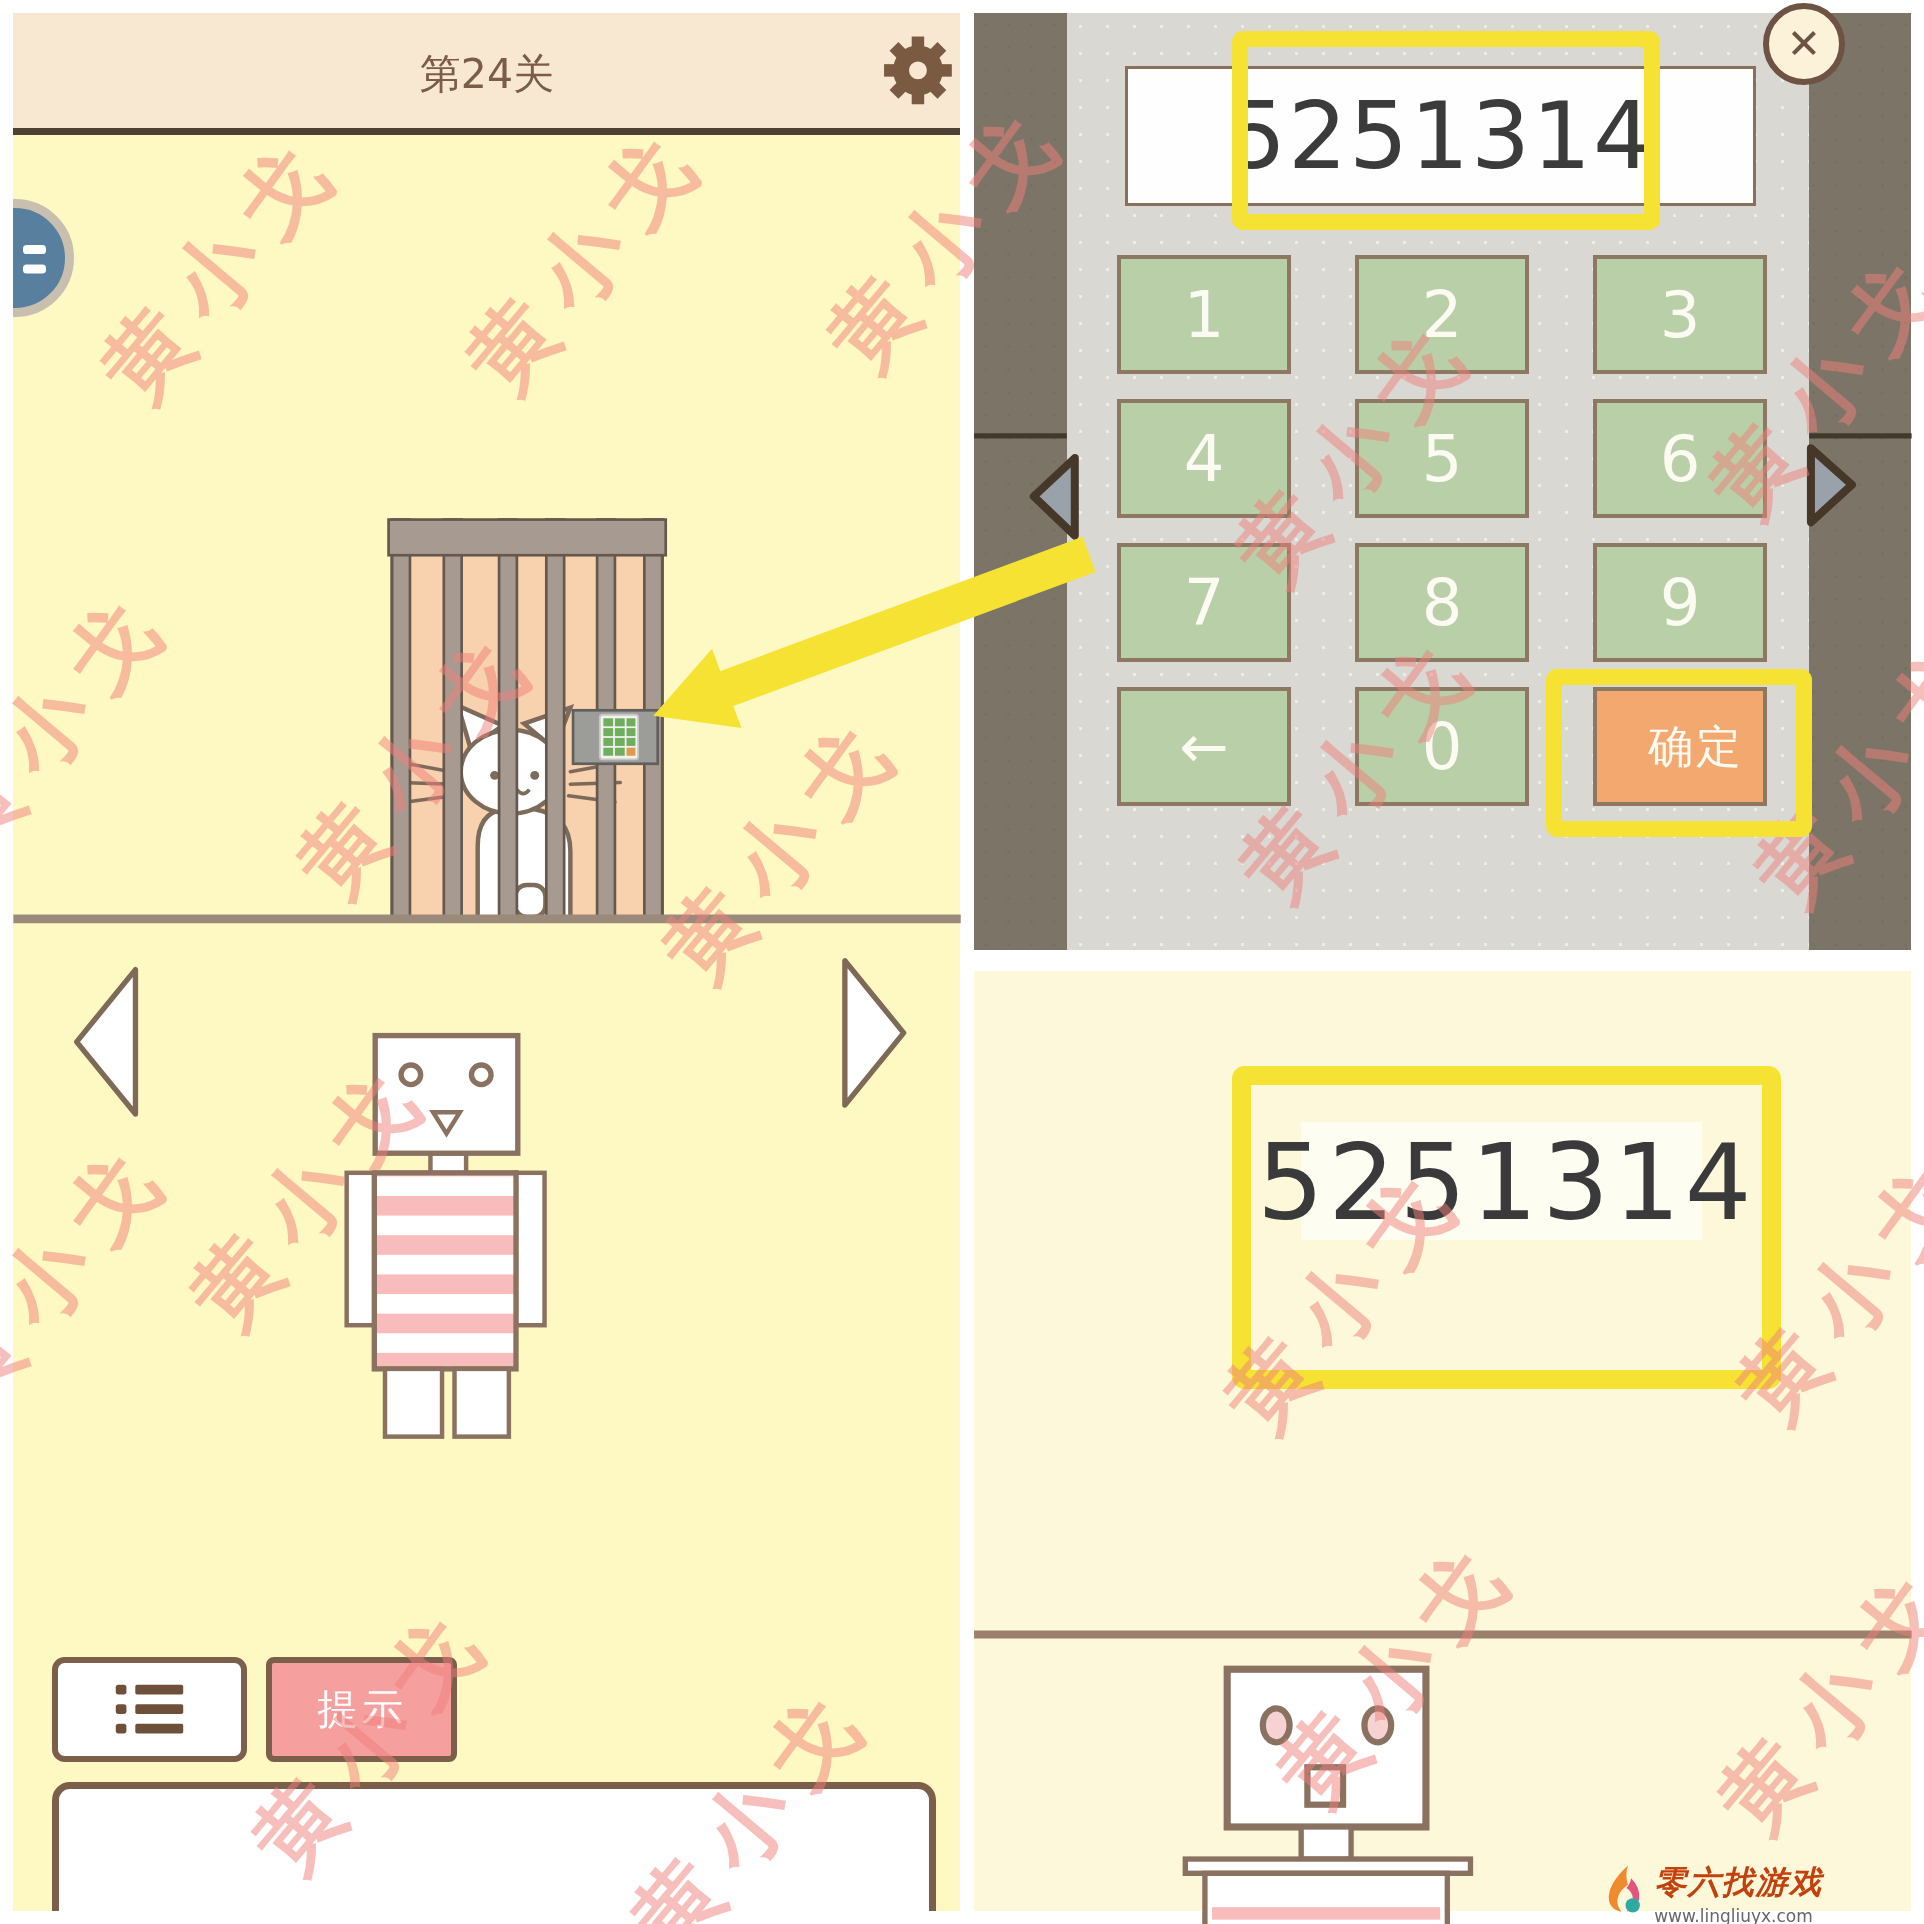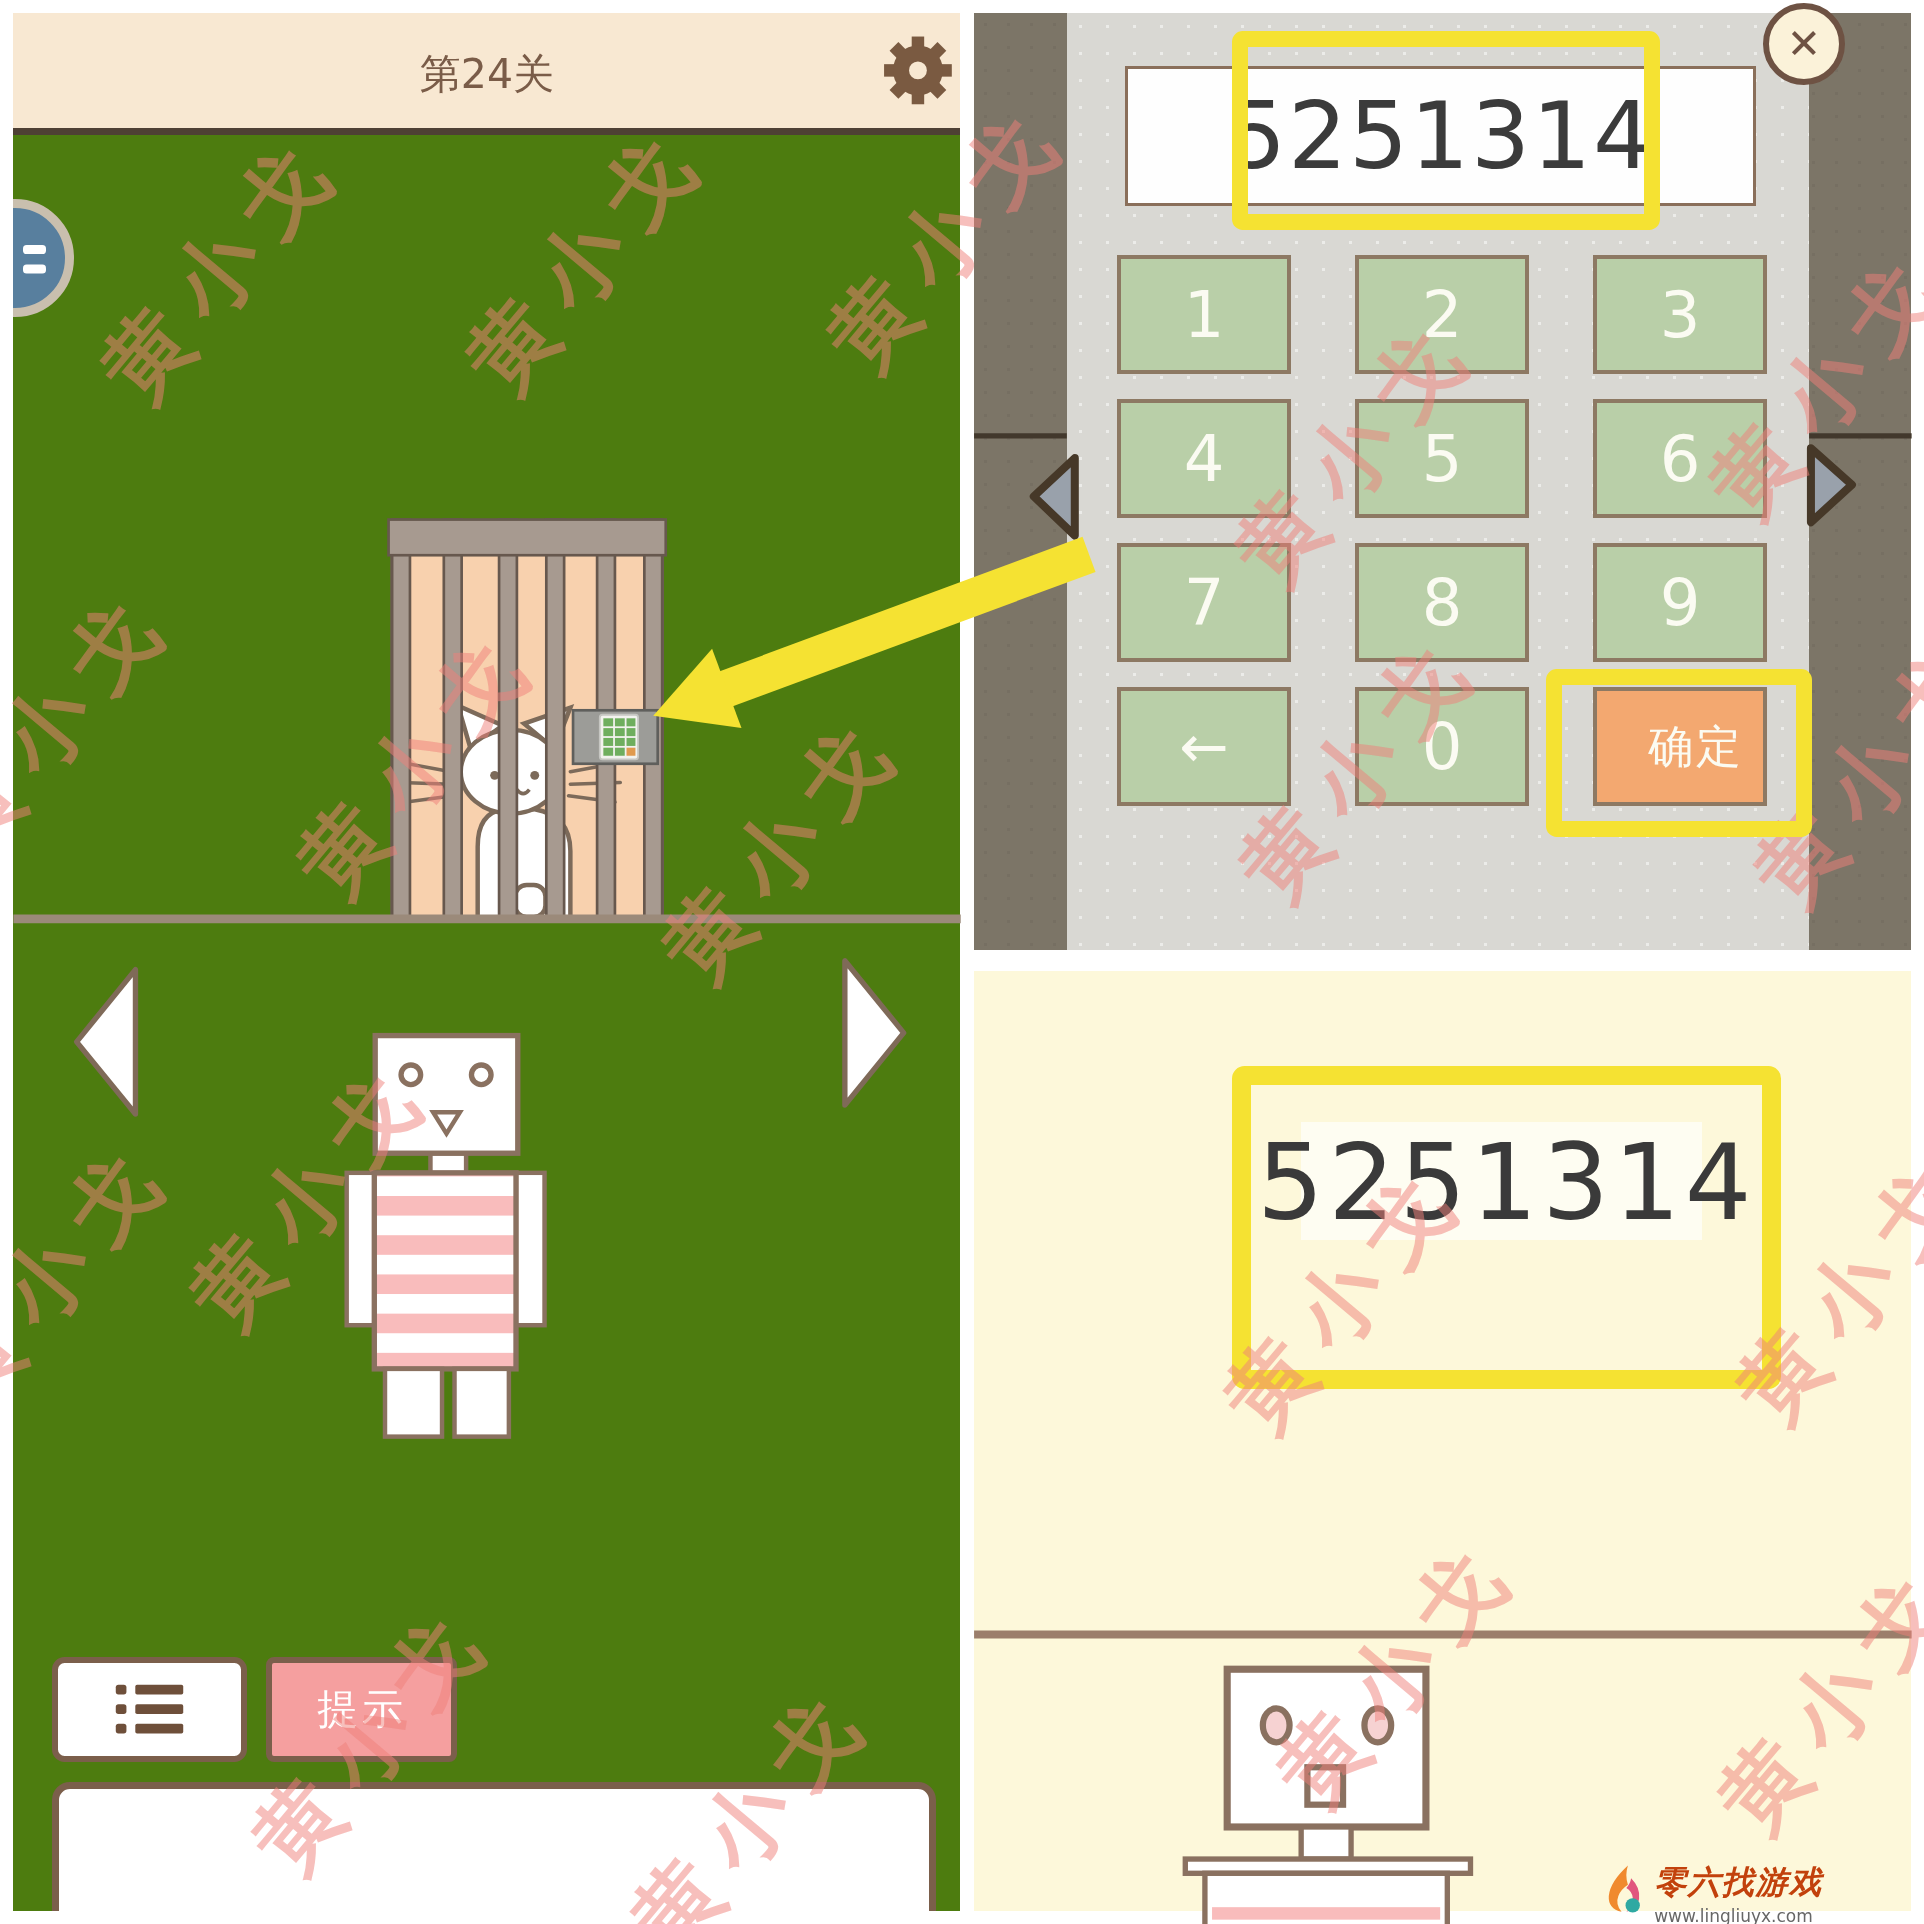--- a/index.html
+++ b/index.html
@@ -1,20 +1,20 @@
 <!DOCTYPE html>
 <html style="font-size:14.3px"><head>
 <meta charset="utf-8">
 <style>
   html,body{margin:0;padding:0;background:#ffffff;}
   #canvas{position:relative;width:1925px;height:1925px;overflow:hidden;background:#ffffff;
           font-family:"DejaVu Sans",sans-serif;}
   .panel{position:absolute;}
   
-  #panel-left{left:13.4px;top:13.4px;width:947px;height:1898px;background:#4d7c0f;overflow:hidden;z-index:10;}
+  #panel-left{left:13.4px;top:13.4px;width:947px;height:1898px;background:#fef9c3;overflow:hidden;z-index:10;}
   #pl-header{position:absolute;left:0;top:0;width:100%;height:115px;background:#f8e8d2;}
   #pl-title{position:absolute;left:0;top:34px;width:100%;text-align:center;font-size:41px;color:#7a5c48;}
   #pl-divider{position:absolute;left:0;top:115px;width:100%;height:6.2px;background:#4e4034;}
   #blue-badge{position:absolute;left:-57px;top:186px;width:100px;height:100px;border-radius:50%;
               background:#587f9e;border:9px solid #c9bfae;}
   .badge-glyph{position:absolute;right:19.6px;top:37px;width:23px;height:9px;background:#fff;border-radius:3.6px;
                box-shadow:0 19.6px 0 #fff;}
   #btn-list{position:absolute;left:39px;top:1644px;width:183px;height:93px;background:#ffffff;
             border:6.2px solid #7b5f4b;border-radius:12.5px;display:flex;align-items:center;justify-content:center;}
   #btn-hint{position:absolute;left:253px;top:1644px;width:179px;height:93px;background:#f59f9f;

